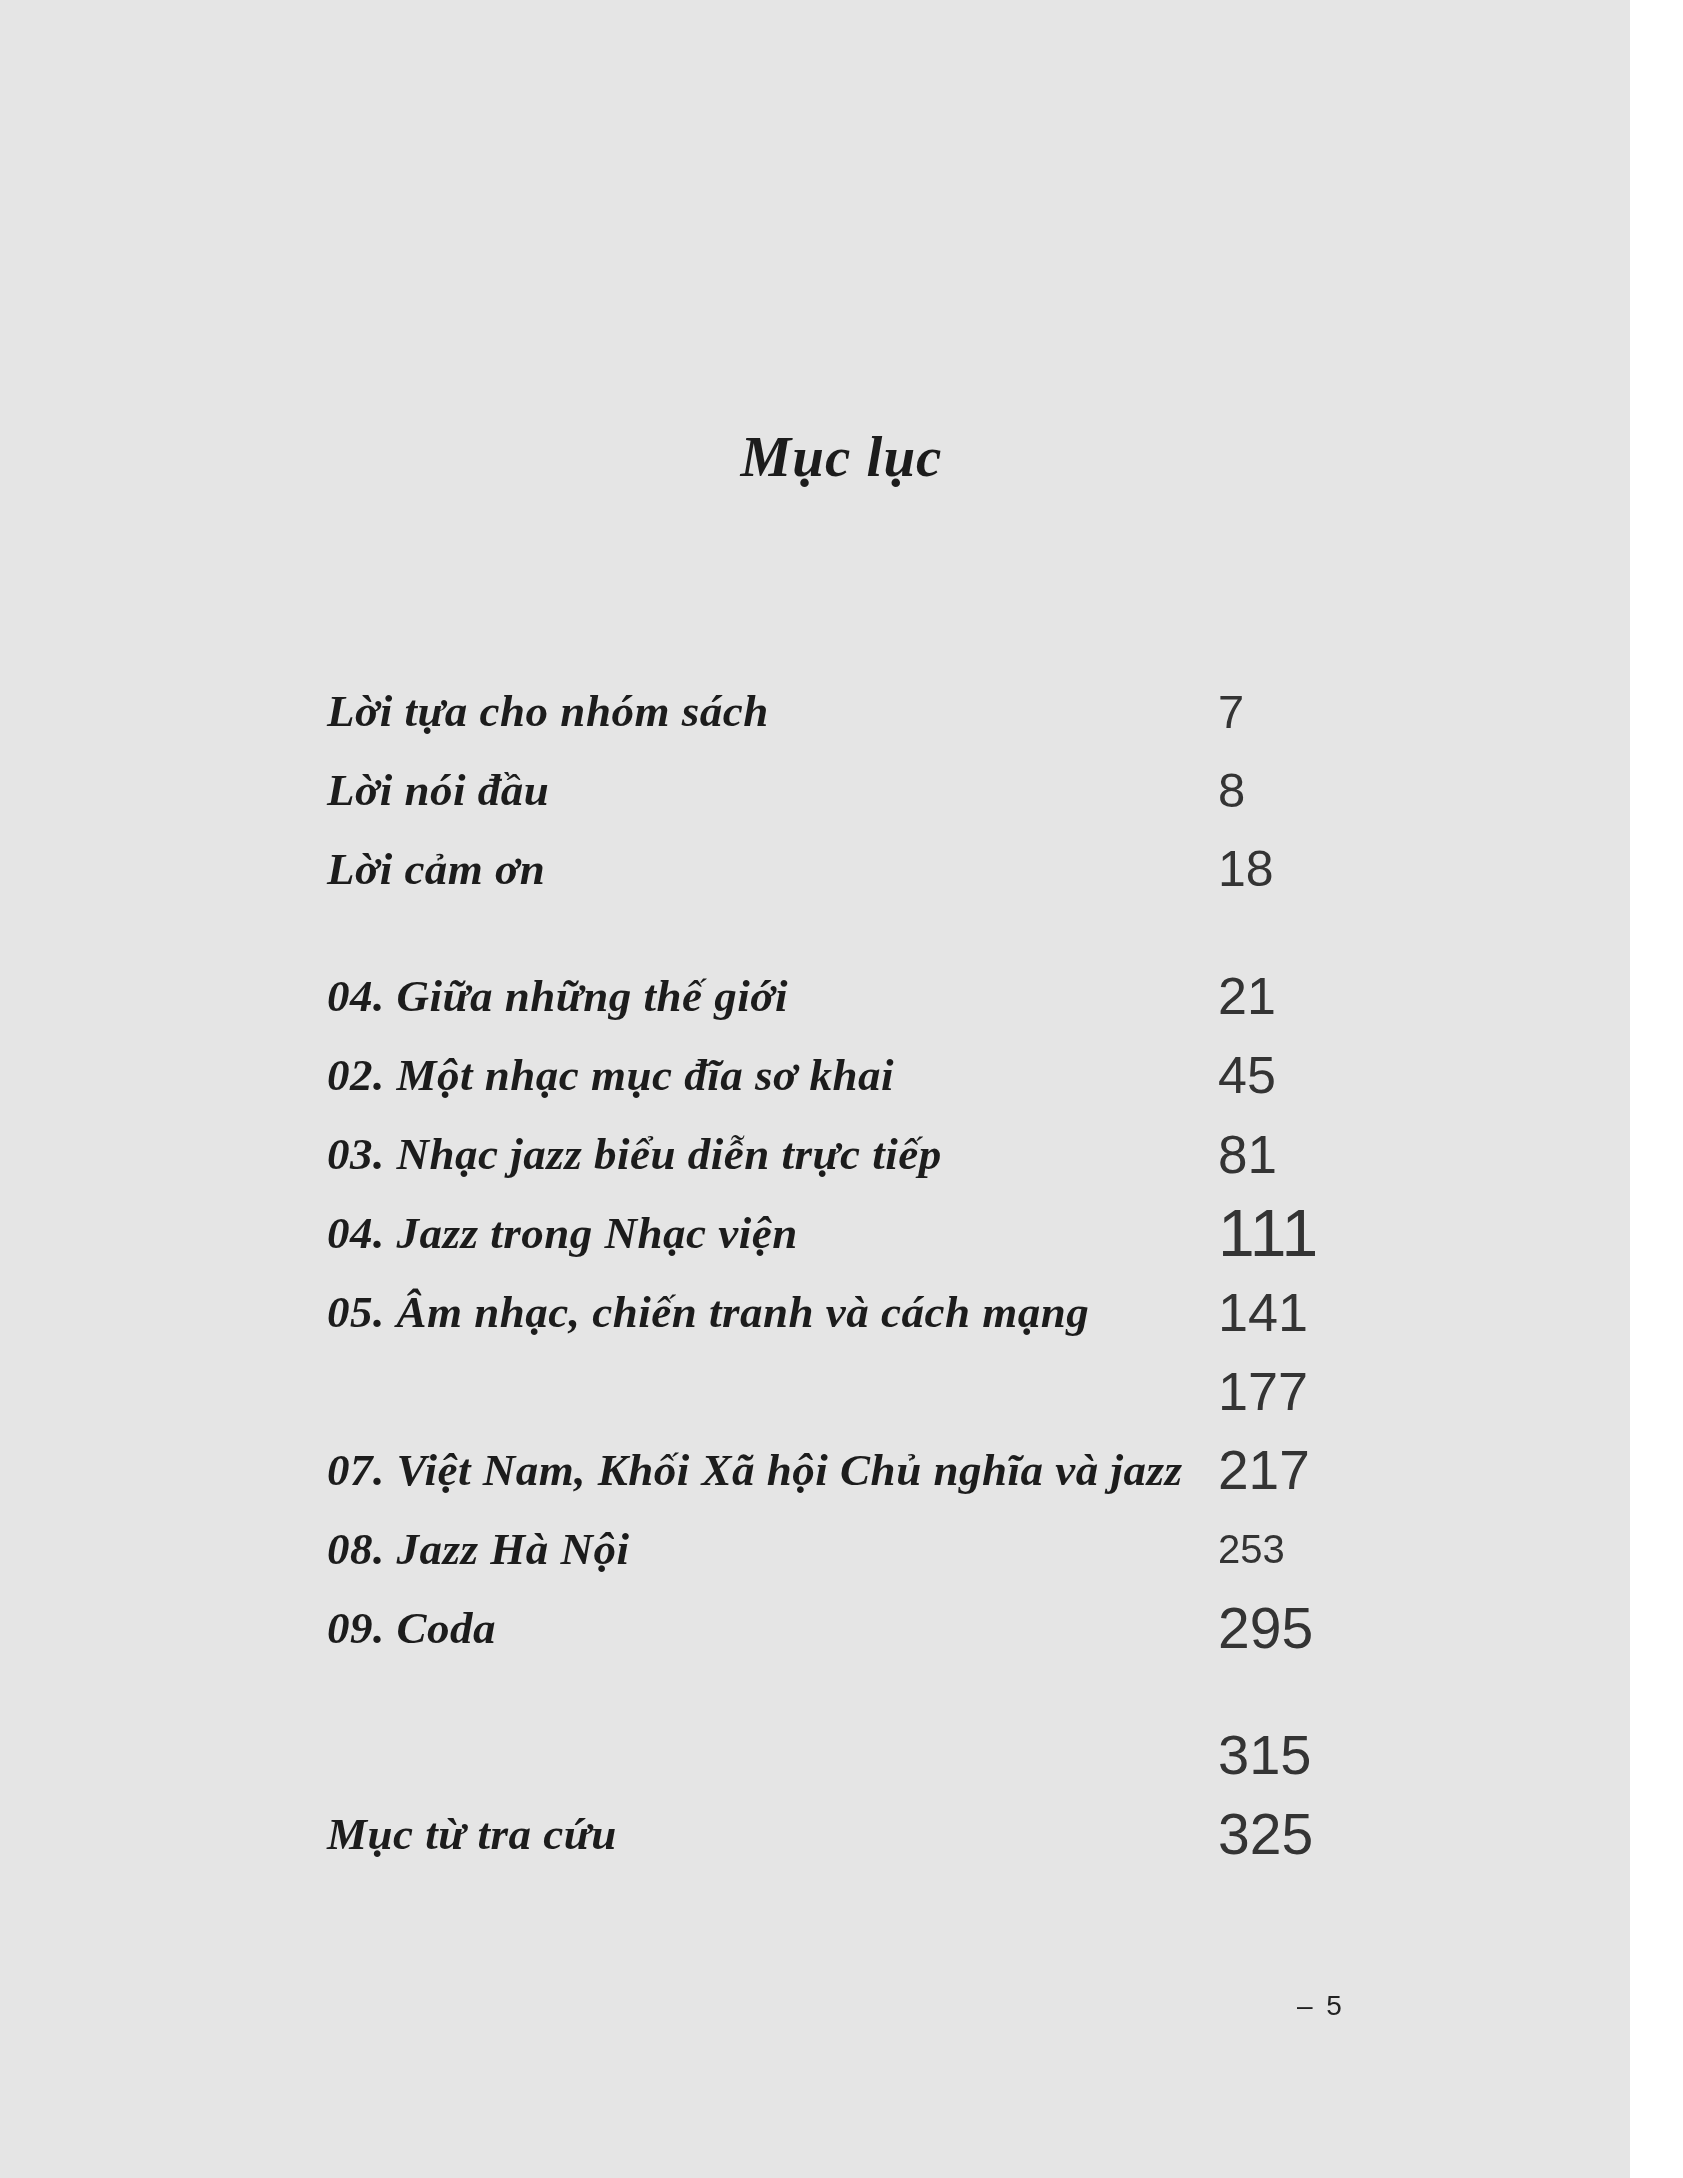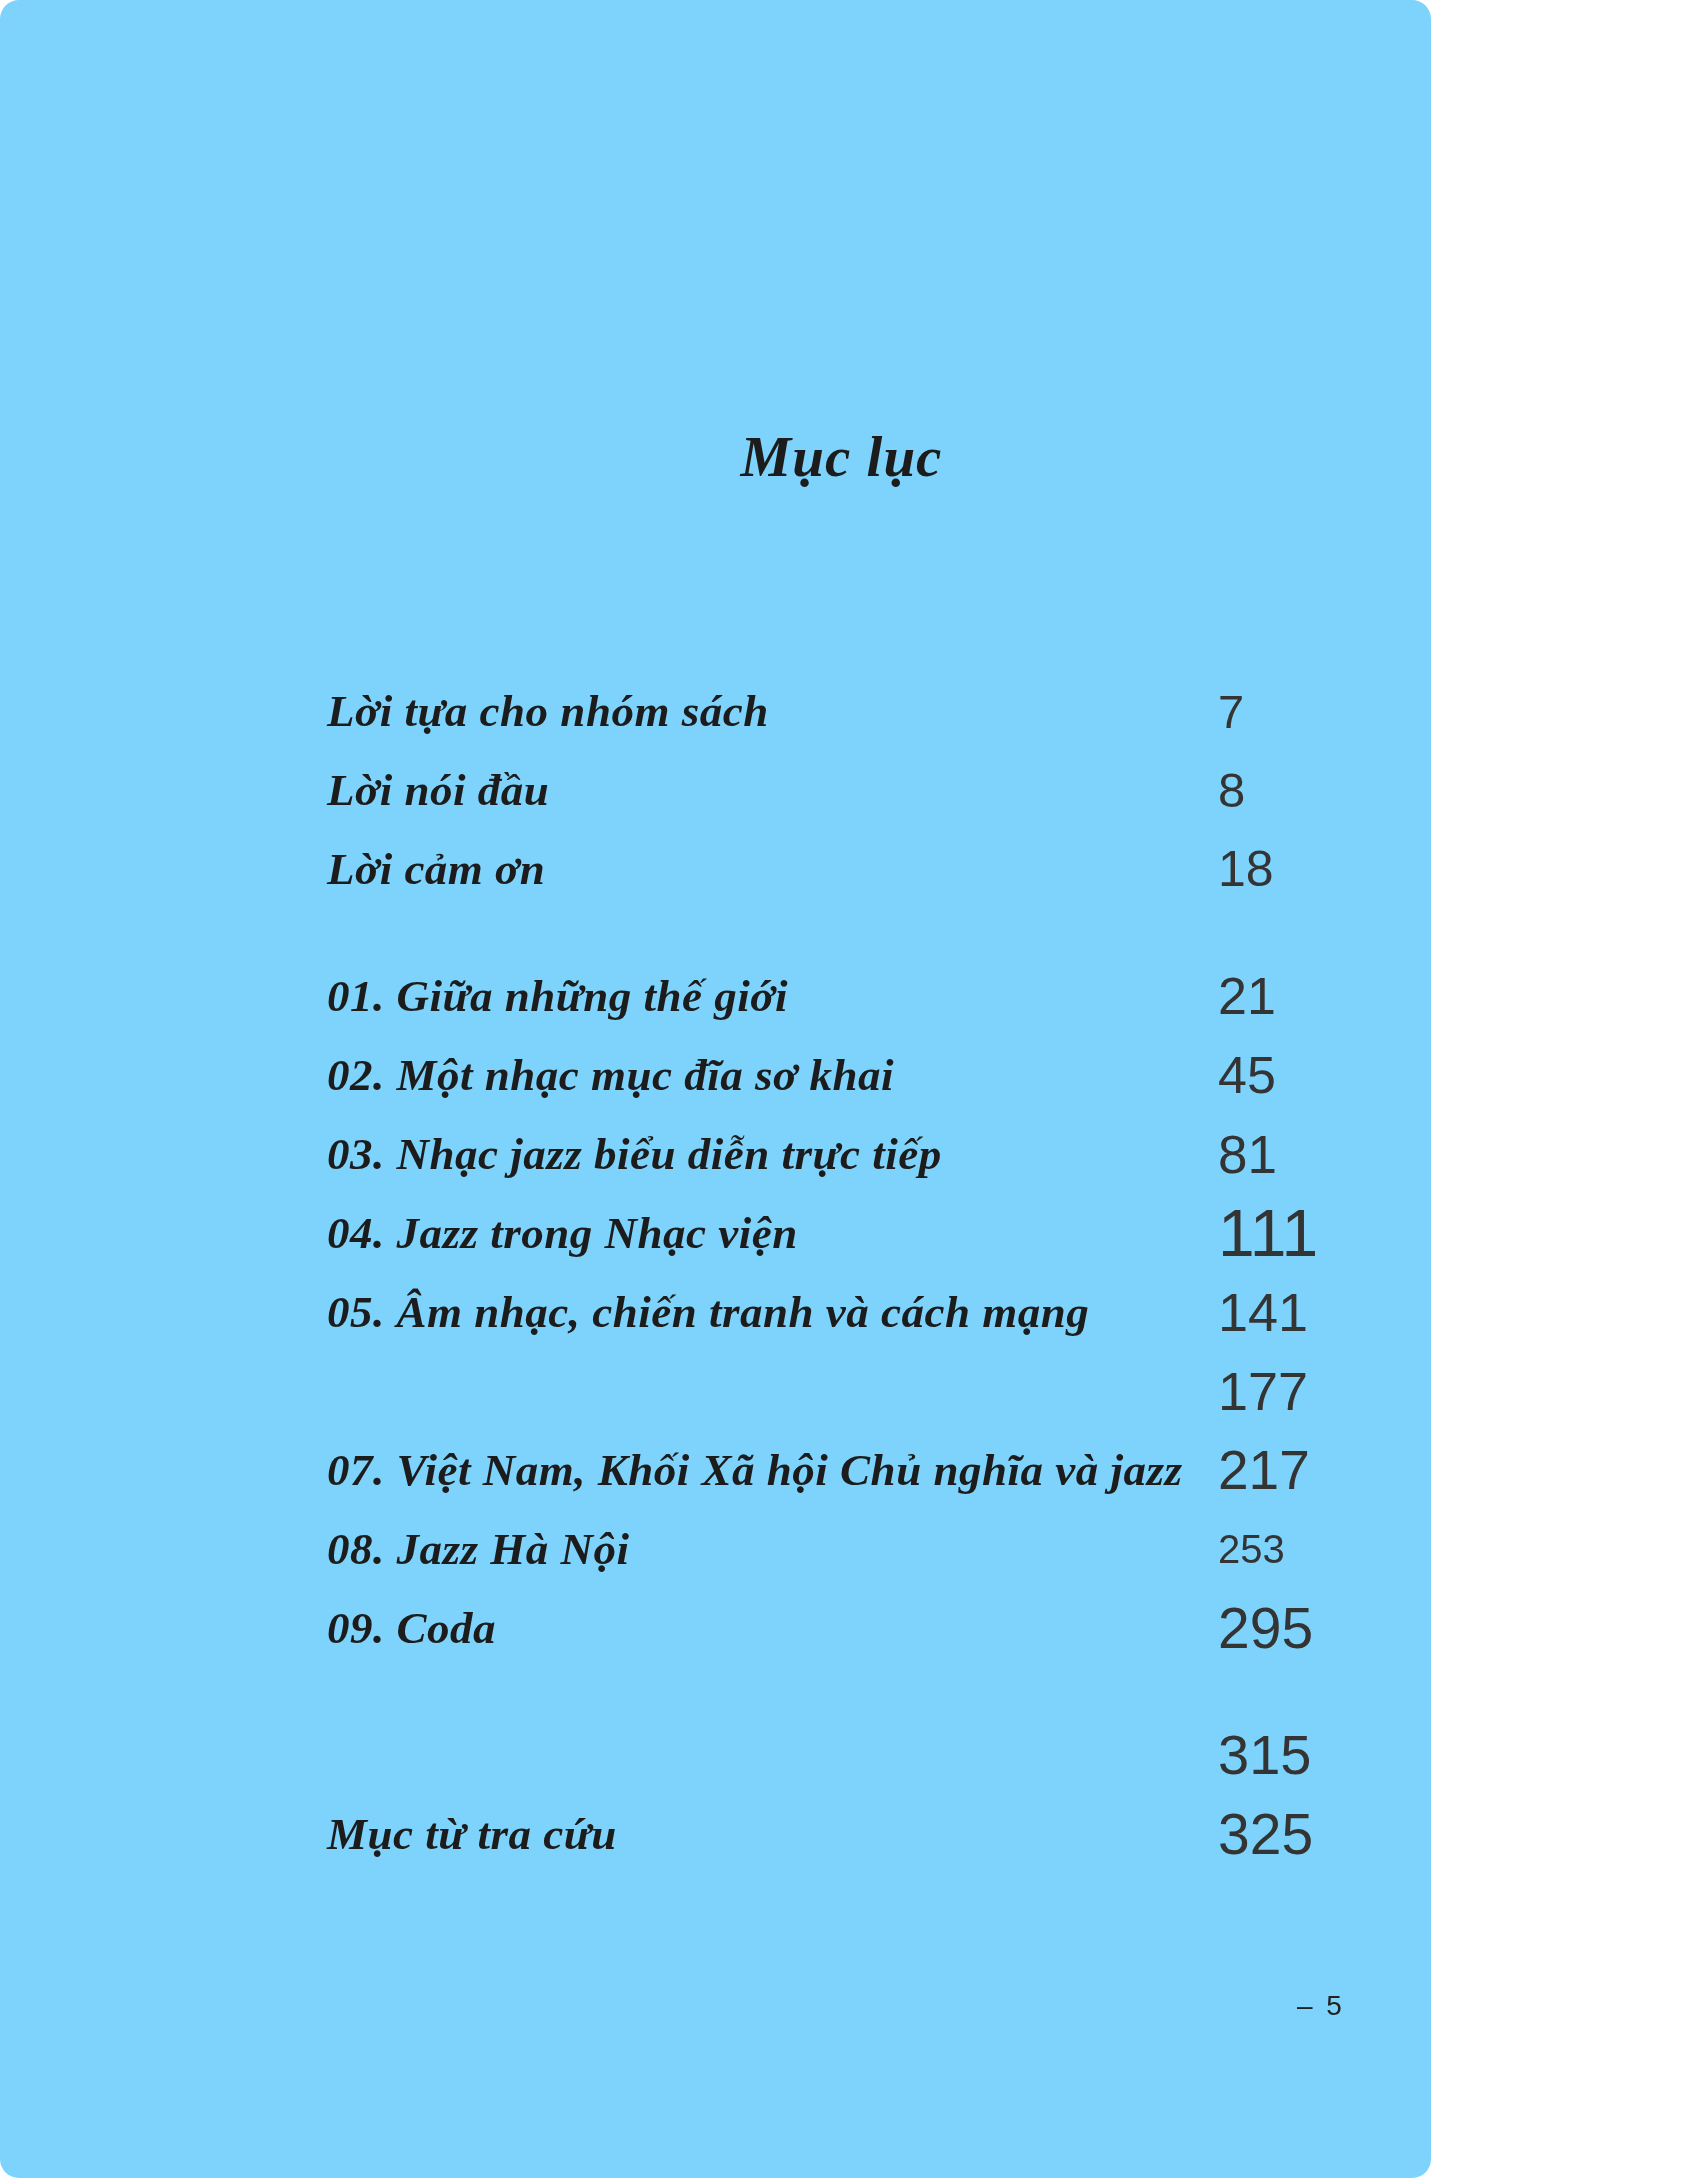--- a/index.html
+++ b/index.html
@@ -2,26 +2,25 @@
 <html><head>
 <meta charset="utf-8">
 <style>
   html, body {
     margin: 0;
     padding: 0;
     background: #ffffff;
   }
   .page {
     position: relative;
-    width: 1431px;
+    width: 1630px;
     height: 2178px;
-    background: #7dd3fc;
+    background: #e5e5e5;
     overflow: hidden;
     font-family: "Liberation Serif", serif;
-    border-radius: 19px;
   }
   .doc-title {
     position: absolute;
     top: 424px;
     left: 0;
     width: 1683px;
     text-align: center;
     font-family: "Liberation Serif", serif;
     font-style: italic;
     font-weight: 700;
@@ -94,21 +93,21 @@
         <span class="toc-page" style="font-size:49px">8</span>
       </div>
       <div class="toc-row">
         <span class="toc-label">Lời cảm ơn</span>
         <span class="toc-page" style="font-size:50px">18</span>
       </div>
     </div>
 
     <div class="toc-group">
       <div class="toc-row">
-        <span class="toc-label">01. Giữa những thế giới</span>
+        <span class="toc-label">04. Giữa những thế giới</span>
         <span class="toc-page" style="font-size:52px">21</span>
       </div>
       <div class="toc-row">
         <span class="toc-label">02. Một nhạc mục đĩa sơ khai</span>
         <span class="toc-page" style="font-size:52px">45</span>
       </div>
       <div class="toc-row">
         <span class="toc-label">03. Nhạc jazz biểu diễn trực tiếp</span>
         <span class="toc-page" style="font-size:53px">81</span>
       </div>

